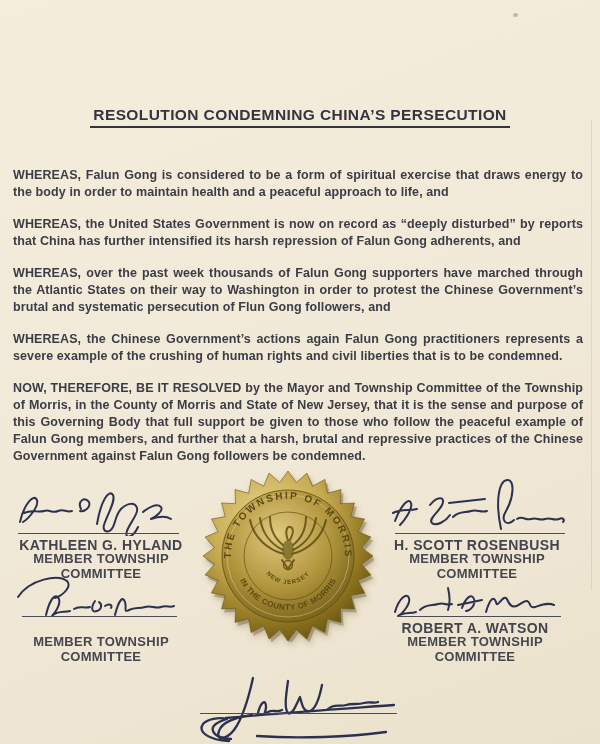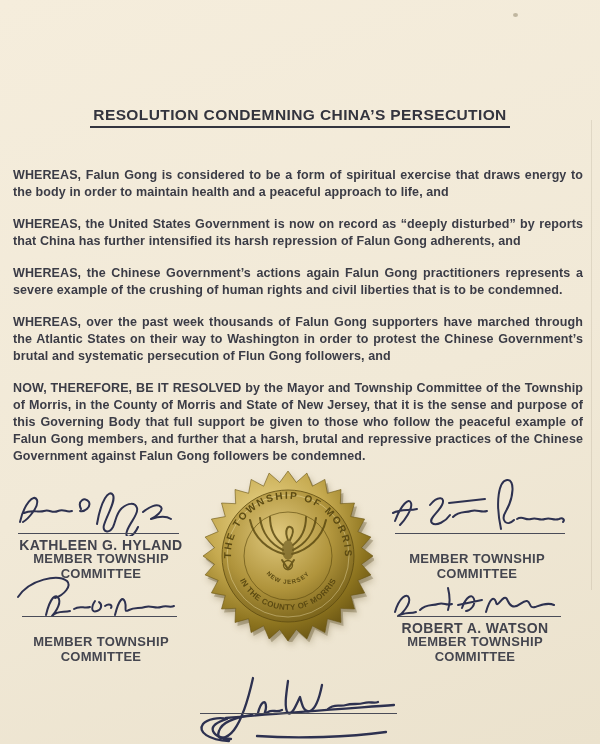--- a/index.html
+++ b/index.html
@@ -52,22 +52,22 @@
   <div class="speck"></div>
   <div class="crease"></div>
 
   <div class="hdr hdr-title">
     <span class="tl">RESOLUTION CONDEMNING CHINA’S PERSECUTION</span><br>
   </div>
 
   <div class="bodytext">
     <p>WHEREAS, Falun Gong is considered to be a form of spiritual exercise that draws energy to the body in order to maintain health and a peaceful approach to life, and</p>
     <p>WHEREAS, the United States Government is now on record as “deeply disturbed” by reports that China has further intensified its harsh repression of Falun Gong adherents, and</p>
+    <p>WHEREAS, over the past week thousands of Falun Gong supporters have marched through the Atlantic States on their way to Washington in order to protest the Chinese Government’s brutal and systematic persecution of Flun Gong followers, and</p>
     <p>WHEREAS, the Chinese Government’s actions again Falun Gong practitioners represents a severe example of the crushing of human rights and civil liberties that is to be condemned.</p>
-    <p>WHEREAS, over the past week thousands of Falun Gong supporters have marched through the Atlantic States on their way to Washington in order to protest the Chinese Government’s brutal and systematic persecution of Flun Gong followers, and</p>
     <p>NOW, THEREFORE, BE IT RESOLVED by the Mayor and Township Committee of the Township of Morris, in the County of Morris and State of New Jersey, that it is the sense and purpose of this Governing Body that full support be given to those who follow the peaceful example of Falun Gong members, and further that a harsh, brutal and repressive practices of the Chinese Government against Falun Gong followers be condemned.</p>
   </div>
 
   <svg class="seal-svg" width="172" height="172" viewBox="0 0 172 172">
     <defs>
       <radialGradient id="gBurst" cx="38%" cy="30%" r="80%">
         <stop offset="0%" stop-color="#ecd88f"></stop>
         <stop offset="45%" stop-color="#c5a94f"></stop>
         <stop offset="75%" stop-color="#8d741f"></stop>
         <stop offset="100%" stop-color="#5a470e"></stop>
@@ -122,20 +122,21 @@
   </div>
 
   <div class="sig-block blk-s">
     <svg class="scribble" style="left:0;top:-8px" width="182" height="66" viewBox="0 0 182 66">
       <path d="M9,51 C15,35 23,27 25,33 C27,39 18,51 14,55 M7,43 C15,39 23,41 31,39"></path>
       <path d="M44,35 C52,25 60,27 56,35 C52,43 42,49 46,53 C50,57 60,51 64,45 M67,47 C73,41 79,43 85,41 C91,39 95,43 101,41 M63,33 L99,29"></path>
       <path d="M115,59 C109,31 113,11 121,10 C129,9 128,27 120,41 C114,51 121,57 128,50"></path>
       <path d="M131,49 C137,45 139,51 145,49 C151,47 153,51 159,49 C165,47 167,51 173,49 C177,47 179,50 177,52"></path>
     </svg>
     <div class="sig-line"></div>
+    <div class="sig-name">H. SCOTT ROSENBUSH</div>
     <div class="sig-title">MEMBER TOWNSHIP COMMITTEE</div>
   </div>
 
   <div class="sig-block blk-r">
     <svg class="scribble" style="left:0;top:0" width="172" height="50" viewBox="0 0 172 50">
       <path d="M3,27 C15,9 43,4 52,11 C57,16 49,25 40,28"></path>
       <path d="M31,45 C35,28 41,22 44,29 C46,35 39,44 37,46 C43,40 49,43 55,41"></path>
       <path d="M59,39 C65,35 69,39 75,37 M80,31 C76,37 76,43 82,41 C86,40 88,35 84,32 M90,36 C94,33 98,35 96,38"></path>
       <path d="M100,45 C104,29 108,26 110,32 C112,38 108,43 114,40 C120,37 124,39 130,37 C136,35 140,39 146,37 C152,35 155,38 159,36"></path>
     </svg>

